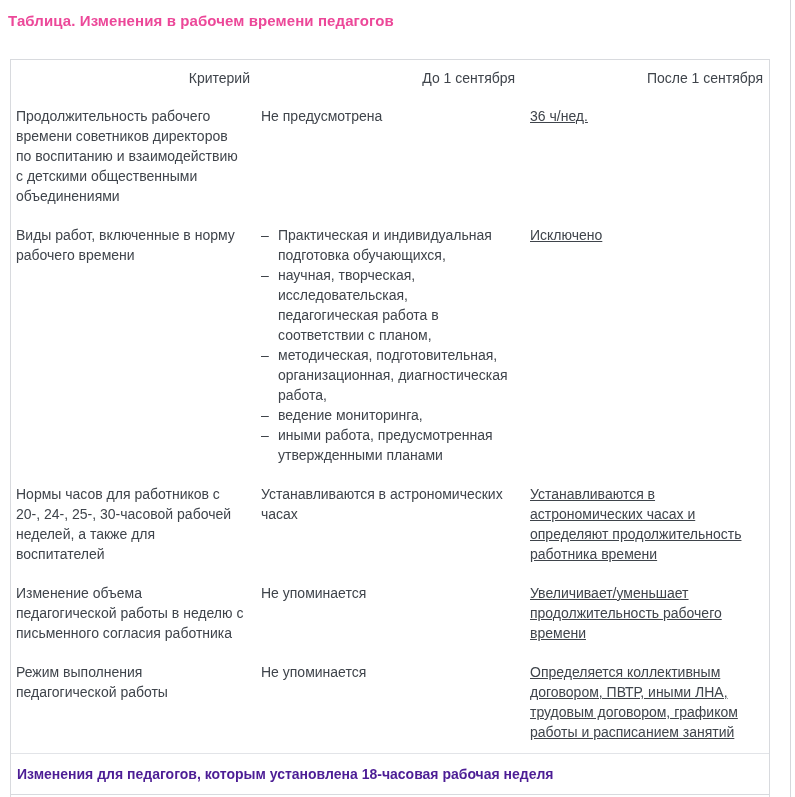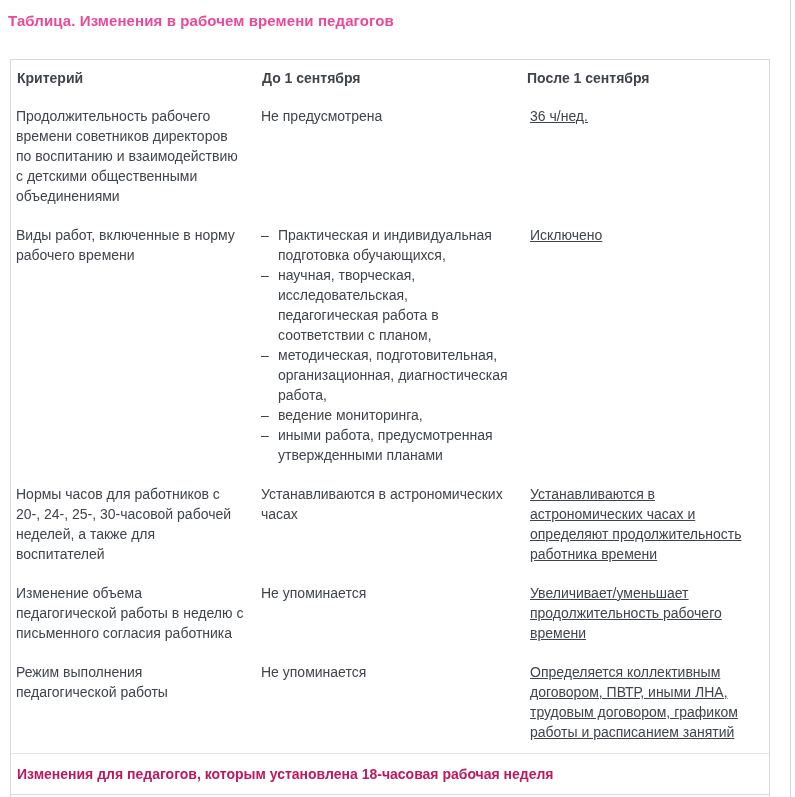--- a/index.html
+++ b/index.html
@@ -41,23 +41,23 @@
   table.changes-table {
     width: 100%;
     border-collapse: collapse;
     table-layout: fixed;
   }
   col.c1 { width: 245px; }
   col.c2 { width: 265px; }
   col.c3 { width: 248px; }
   th {
     font-size: 14px;
-    font-weight: bold;
+    font-weight: normal;
     color: #3f444b;
-    text-align: left;
+    text-align: right;
     padding: 11px 6px 12px 6px;
     line-height: 15px;
   }
   td {
     vertical-align: top;
     font-size: 14px;
     line-height: 20px;
     padding: 8px 10px 11px 5px;
     color: #3f444b;
     margin-left: 12px;
@@ -69,21 +69,21 @@
   .dash-marker {
     flex: 0 0 17px;
     color: #3f444b;
   }
   .dash-text { flex: 1 1 auto; }
   .section-heading-row {
     border-top: 1px solid #e2e4e8;
     padding: 12px 6px 11px 6px;
     font-size: 14px;
     font-weight: bold;
-    color: #be185d;
+    color: #4c1d95;
     line-height: 17px;
   }
   .cutoff-row {
     border-top: 1px solid #d8dade;
     height: 30px;
   }
 </style>
 </head>
 <body>
 

